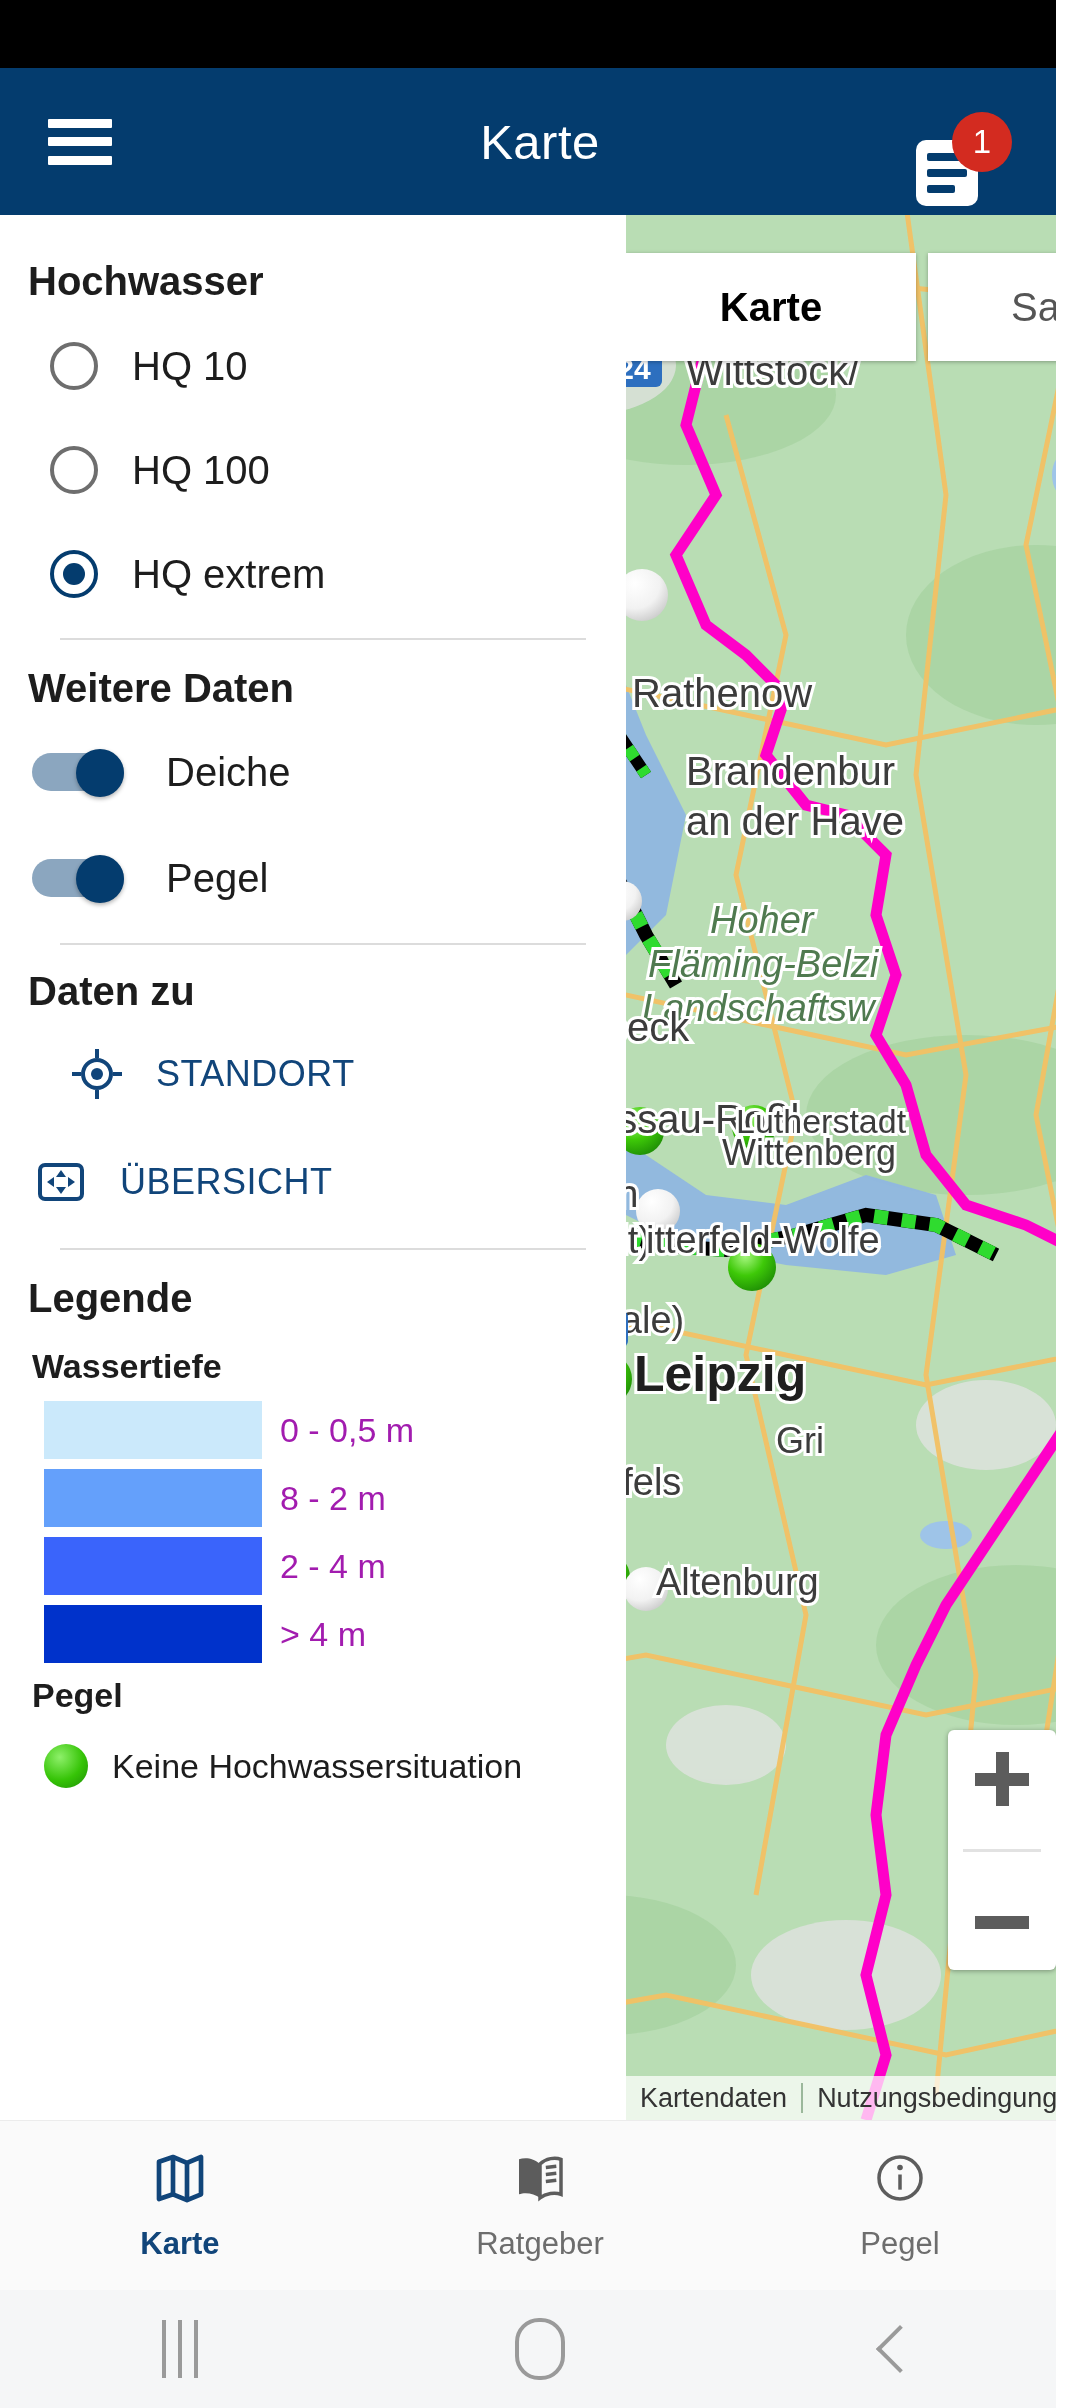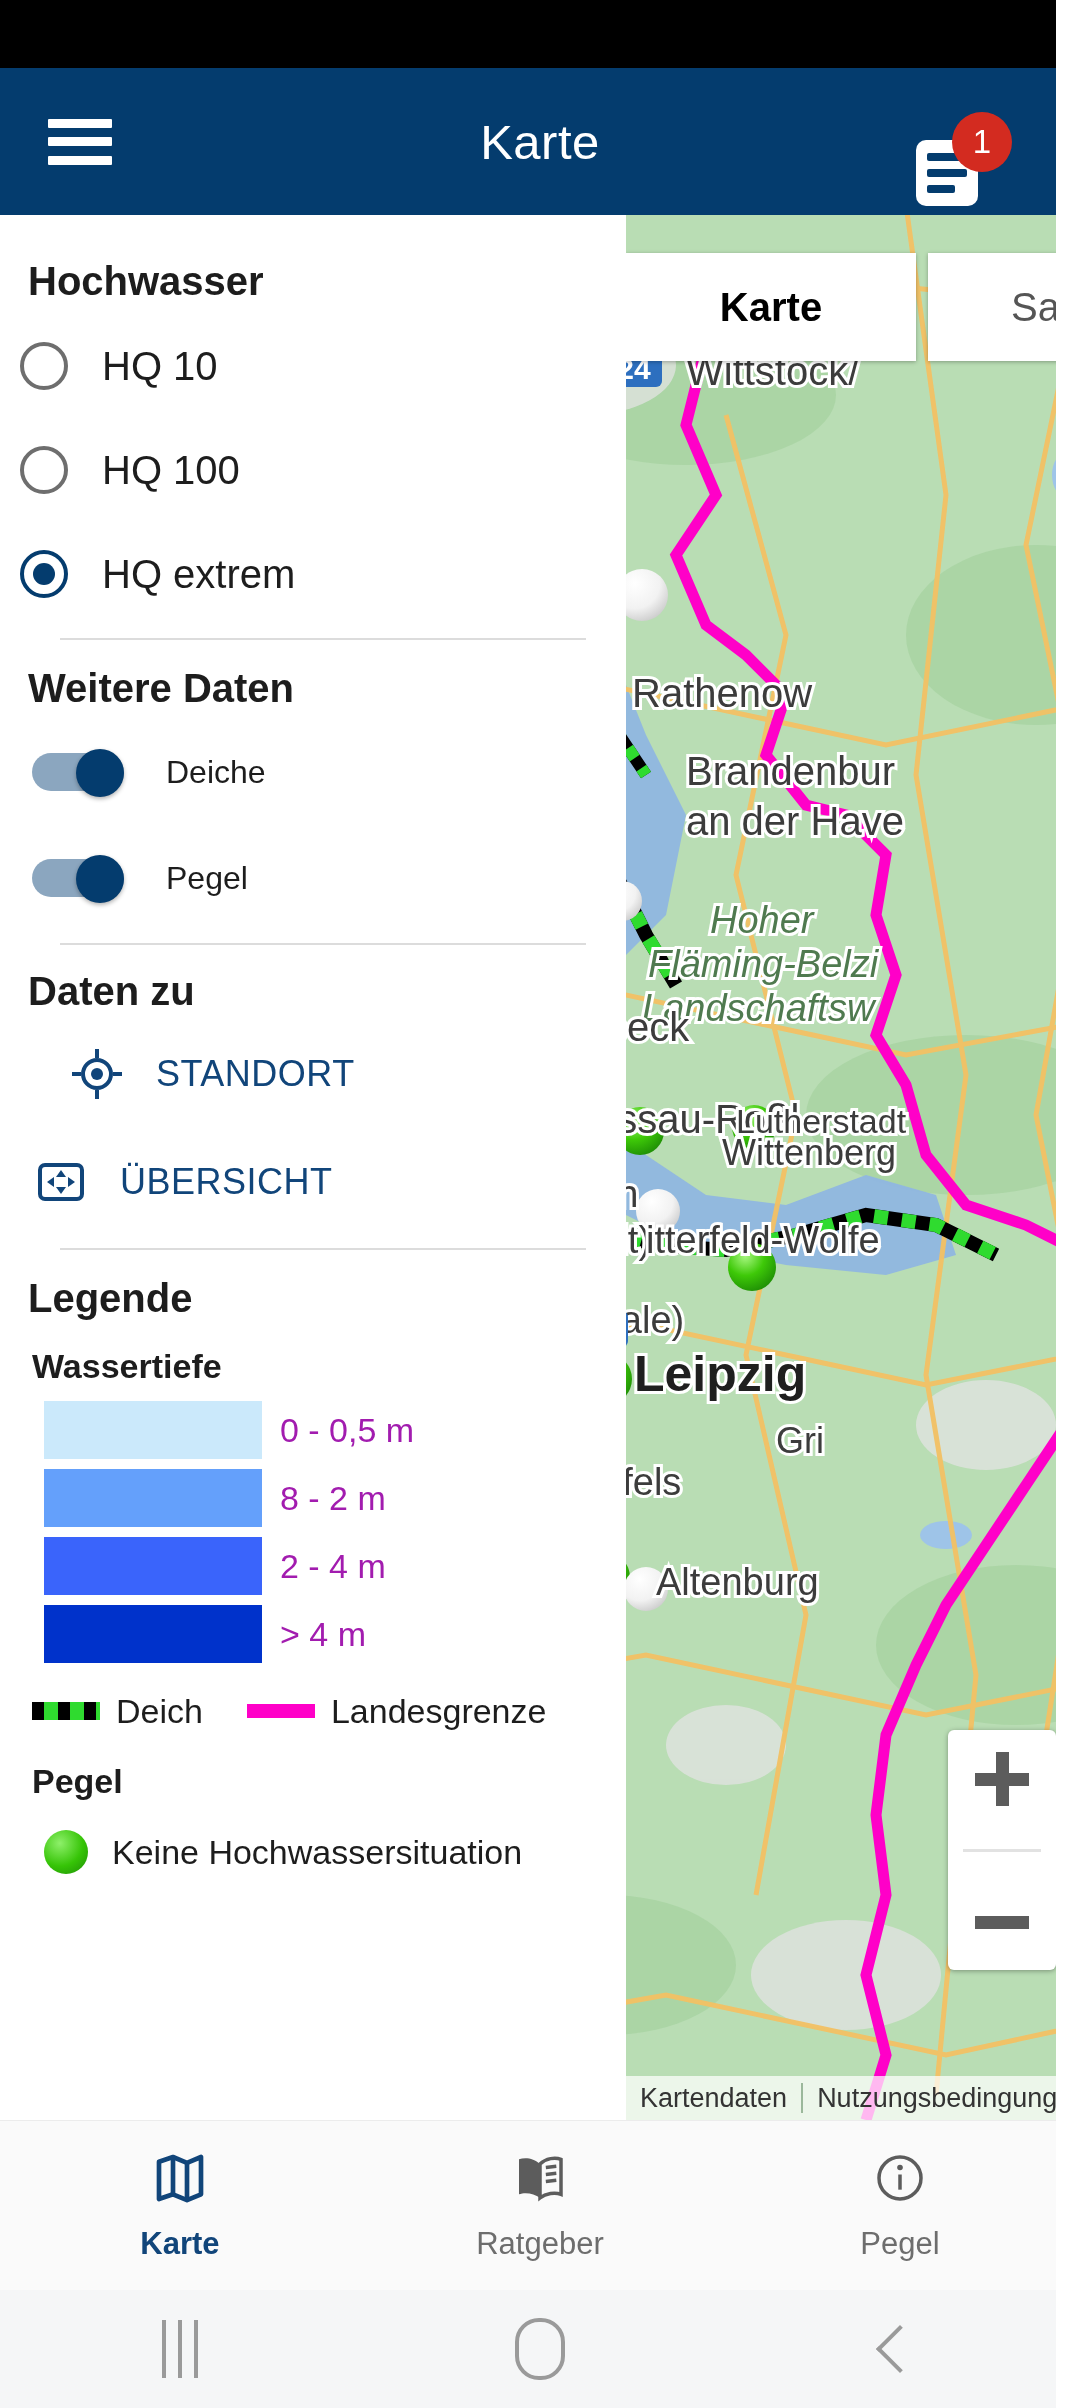--- a/index.html
+++ b/index.html
@@ -86,33 +86,33 @@
   .sidebar {
     position:absolute; top:0; left:0; width:626px; height:1905px;
     background:#fff; z-index:5; padding:0 0 0 0; overflow:hidden;
   }
   .sb-head {
     font-size:40px; font-weight:700; color:#1d1d1d;
     padding-left:28px;
   }
   .sb-sub { font-size:34px; font-weight:700; color:#1d1d1d; padding-left:32px; }
 
-  .radio-row { display:flex; align-items:center; height:104px; padding-left:20px; cursor:pointer; }
+  .radio-row { display:flex; align-items:center; height:104px; padding-left:50px; cursor:pointer; }
   .radio { width:48px; height:48px; border-radius:50%; border:4px solid #6e6e6e; background:#fff; flex:none; }
   .radio.on { border-color:#043c6e; position:relative; }
   .radio.on::after { content:""; position:absolute; left:9px; top:9px; width:22px; height:22px; border-radius:50%; background:#043c6e; }
   .radio-label { font-size:40px; color:#1d1d1d; margin-left:34px; }
 
   .divider-line { height:2px; background:#dcdcdc; margin:12px 40px 12px 60px; }
 
   .switch-row { display:flex; align-items:center; height:106px; padding-left:32px; cursor:pointer; }
   .switch { position:relative; width:92px; height:46px; flex:none; }
   .switch .track { position:absolute; left:0; top:4px; width:92px; height:38px; border-radius:19px; background:#8ba6bf; }
   .switch .knob { position:absolute; left:44px; top:0; width:48px; height:48px; border-radius:50%; background:#043c6e; box-shadow:0 2px 4px rgba(0,0,0,.3); }
-  .switch-label { font-size:32px; color:#1d1d1d; margin-left:42px; }
+  .switch-label { font-size:40px; color:#1d1d1d; margin-left:42px; }
 
   .action-row { display:flex; align-items:center; height:108px; padding-left:36px; cursor:pointer; }
   .action-label { font-size:36px; color:#11457a; letter-spacing:.5px; margin-left:34px; }
   .ico { width:50px; height:50px; flex:none; position:relative; }
 
   
   .legend-row { display:flex; align-items:center; height:68px; padding-left:44px; }
   .swatch { width:218px; height:58px; flex:none; }
   .legend-text { font-size:34px; color:#a21caf; margin-left:18px; }
 
@@ -444,26 +444,20 @@
       </div>
       <div class="legend-row">
         <div class="swatch" style="background:#3a64fb"></div>
         <div class="legend-text">2 - 4 m</div>
       </div>
       <div class="legend-row">
         <div class="swatch" style="background:#0032cb"></div>
         <div class="legend-text">&gt; 4 m</div>
       </div>
 
-      <div class="line-legend">
-        <div class="deich-sample"></div>
-        <div class="ll-text">Deich</div>
-        <div class="grenze-sample" style="margin-left:44px;"></div>
-        <div class="ll-text">Landesgrenze</div>
-      </div>
 
       <div class="sb-sub" style="padding-top:8px; padding-bottom:12px;">Pegel</div>
 
       <div class="pegel-row">
         <div class="dot-green"></div>
         <div class="pegel-text">Keine Hochwassersituation</div>
       </div>
 
     </div>
   </div>

